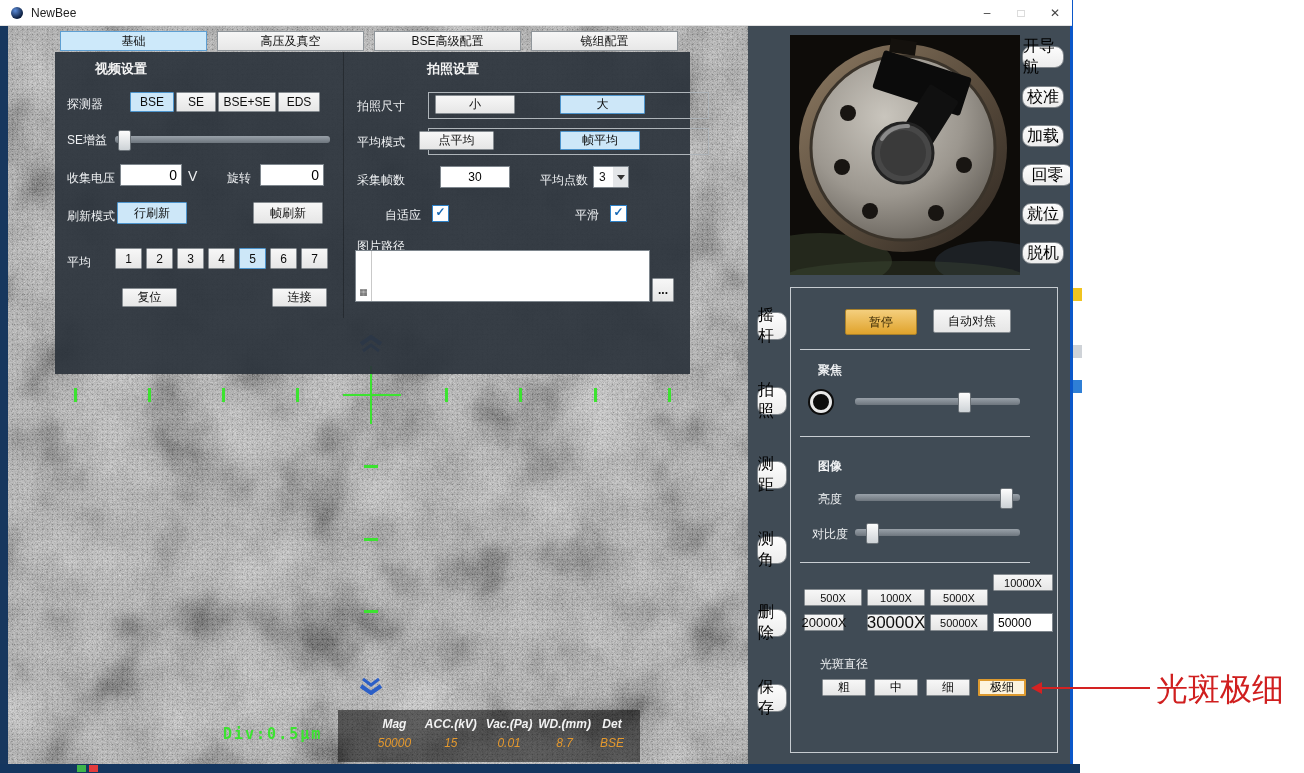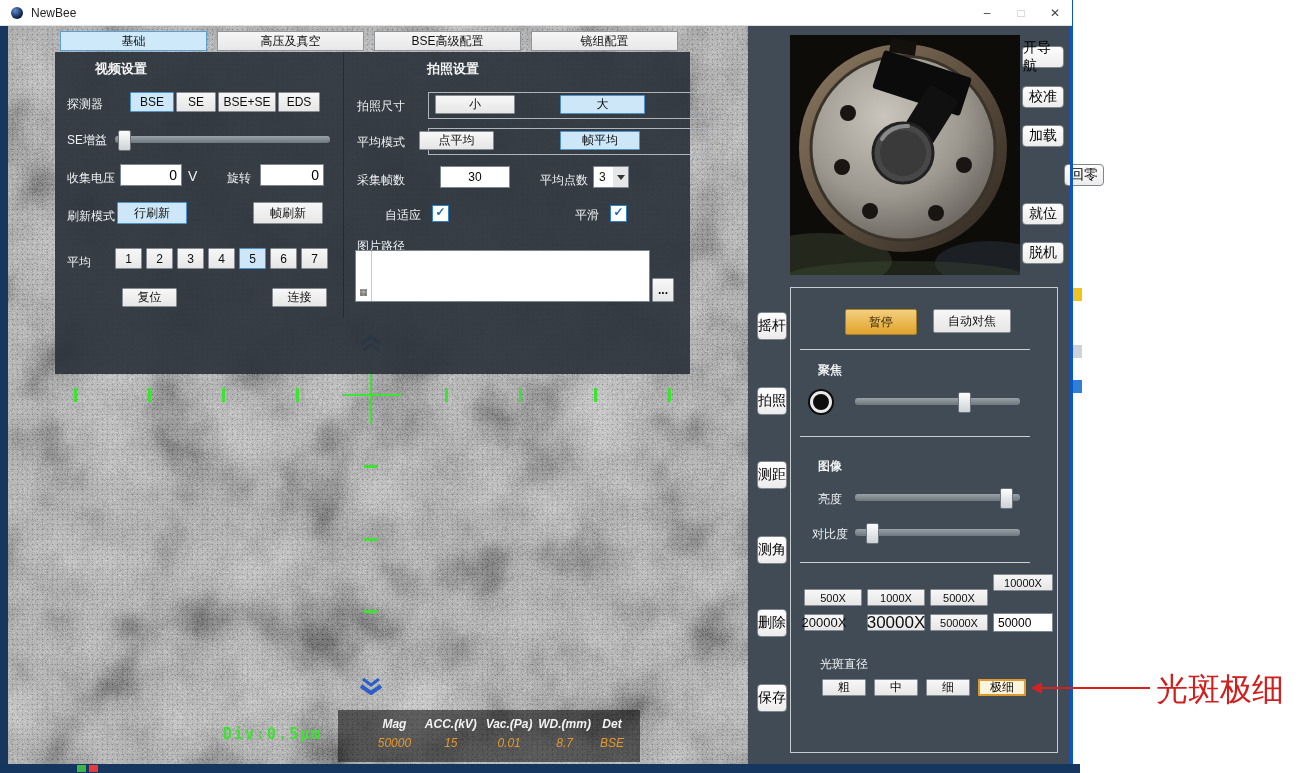--- a/index.html
+++ b/index.html
@@ -56,22 +56,22 @@
       line-height:13px;text-align:center;font-weight:bold}
   .ddl{background:#fff;border:1px solid #7e868d;display:flex;align-items:center;box-sizing:border-box}
   .ddl .val{flex:1;font-size:12px;padding-left:5px}
   .ddl .arr{width:15px;height:100%;background:#e4e6e8;display:flex;align-items:center;justify-content:center}
   .tri-down{width:0;height:0;border-left:4px solid transparent;border-right:4px solid transparent;border-top:5px solid #333}
   .pathbox{background:#fff;border:1px solid #7e868d;box-sizing:border-box;display:flex}
   .pathgut{width:15px;border-right:1px solid #c9c9c9;display:flex;align-items:flex-end;justify-content:center;
            padding-bottom:4px;color:#555;font-size:9px}
   .pathtext{font-size:12px;color:#000;padding:3px 4px;white-space:nowrap;overflow:hidden}
   
-  .wtool{background:linear-gradient(#fdfdfd,#ececec);border:1px solid #80868b;border-radius:4px;
-         display:flex;align-items:center;justify-content:center;font-size:14px;color:#000;box-sizing:border-box}
+  .wtool{background:linear-gradient(#fdfdfd,#ececec);border:1px solid #80868b;border-radius:9px;
+         display:flex;align-items:center;justify-content:center;font-size:16px;color:#000;box-sizing:border-box}
   .ctrlpanel{left:790px;top:287px;width:268px;height:466px;border:1px solid #c6cbd0;box-sizing:border-box}
   .sep{background:#c9ced3;height:1px}
   .pausebtn{background:linear-gradient(#f4cf7e,#e0a32c);border:1px solid #a8802a;color:#3a2a05;
             font-size:12px;display:flex;align-items:center;justify-content:center;border-radius:2px}
   .rec{width:26px;height:26px;border-radius:50%;background:#0d0d0d;display:flex;align-items:center;justify-content:center}
   .rec::before{content:"";width:16px;height:16px;border-radius:50%;border:3px solid #e9e9e9;background:#0d0d0d}
   
   .ann-line{background:#d42222;height:2px}
   .ann-head{width:0;height:0;border-top:6px solid transparent;border-bottom:6px solid transparent;
             border-right:11px solid #d42222}
@@ -280,21 +280,21 @@
   <circle cx="113" cy="118" r="30" fill="#474747"></circle>
   <circle cx="113" cy="118" r="30" fill="none" stroke="#222" stroke-width="3"></circle>
   <circle cx="113" cy="118" r="23" fill="#3a3a3a"></circle>
   <path d="M 92 104 a 28 28 0 0 1 26 -13" stroke="#8a8a8a" stroke-width="4" fill="none" stroke-linecap="round"></path>
   <rect x="100" y="5" width="26" height="14" fill="#14110d" transform="rotate(8 113 12)"></rect>
 </svg>
 
 <div class="abs wtool" style="left:1022px;top:46px;width:42px;height:22px">开导航</div>
 <div class="abs wtool" style="left:1022px;top:86px;width:42px;height:22px">校准</div>
 <div class="abs wtool" style="left:1022px;top:125px;width:42px;height:22px">加载</div>
-<div class="abs wtool" style="left:1064px;top:164px;width:40px;height:22px">回零</div>
+<div class="abs wtool" style="left:1022px;top:164px;width:51px;height:22px">回零</div>
 <div class="abs wtool" style="left:1022px;top:203px;width:42px;height:22px">就位</div>
 <div class="abs wtool" style="left:1022px;top:242px;width:42px;height:22px">脱机</div>
 
 <div class="abs ctrlpanel"></div>
 <div class="abs pausebtn" style="left:845px;top:309px;width:70px;height:24px">暂停</div>
 <div class="abs btn" style="left:933px;top:309px;width:78px;height:24px;border-radius:2px">自动对焦</div>
 <div class="abs sep" style="left:800px;top:349px;width:230px"></div>
 
 <div class="abs lbl" style="left:818px;top:362px;font-weight:bold">聚焦</div>
 <div class="abs rec" style="left:808px;top:389px"></div>

